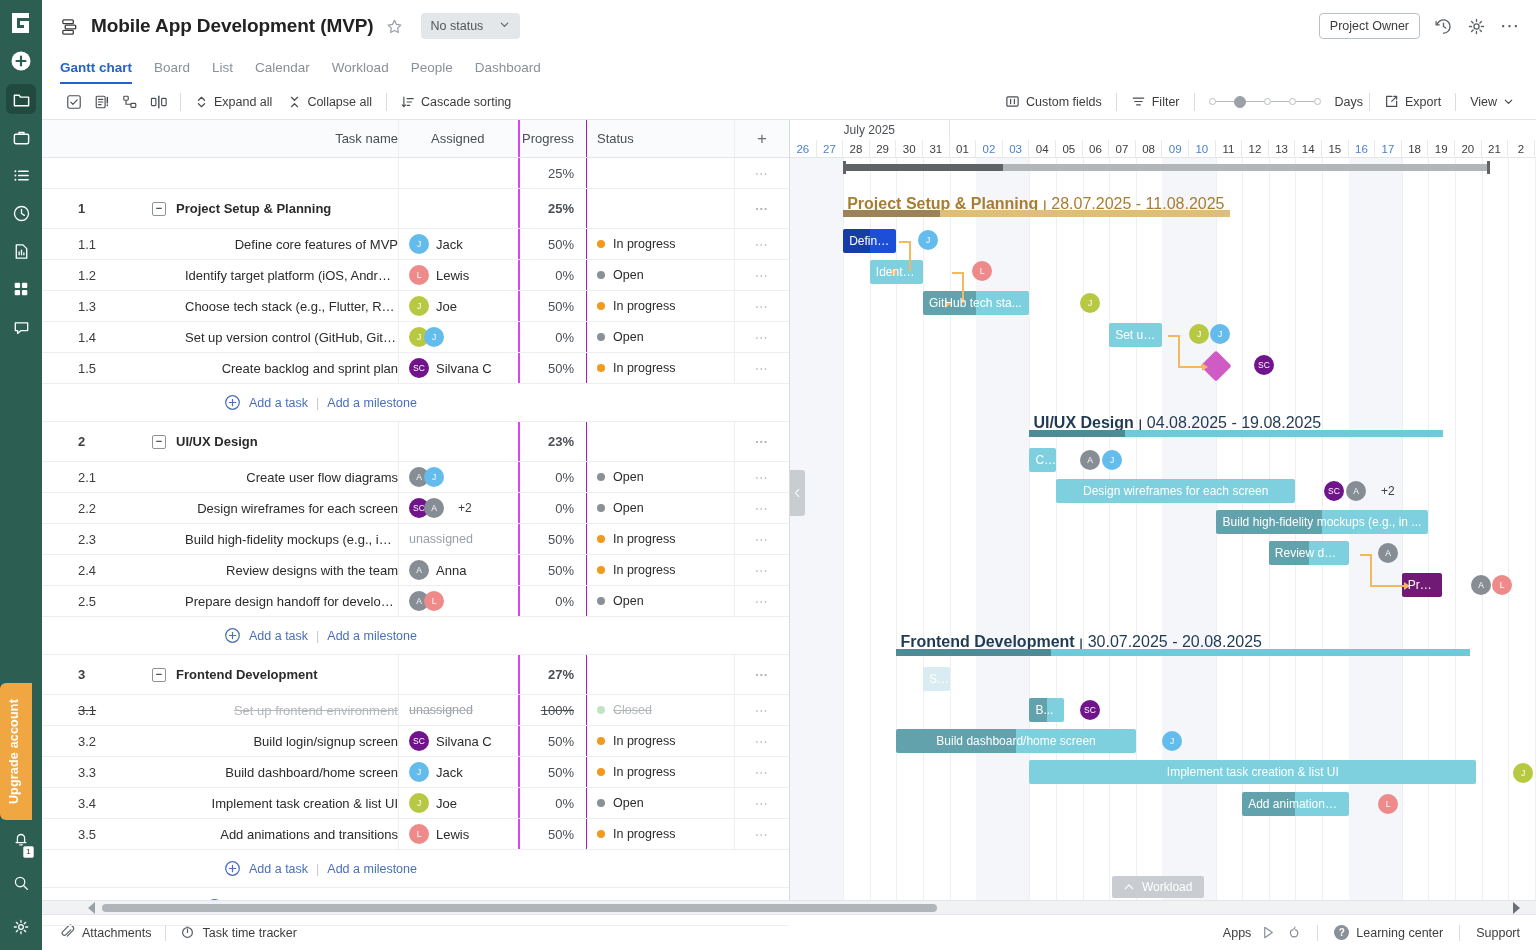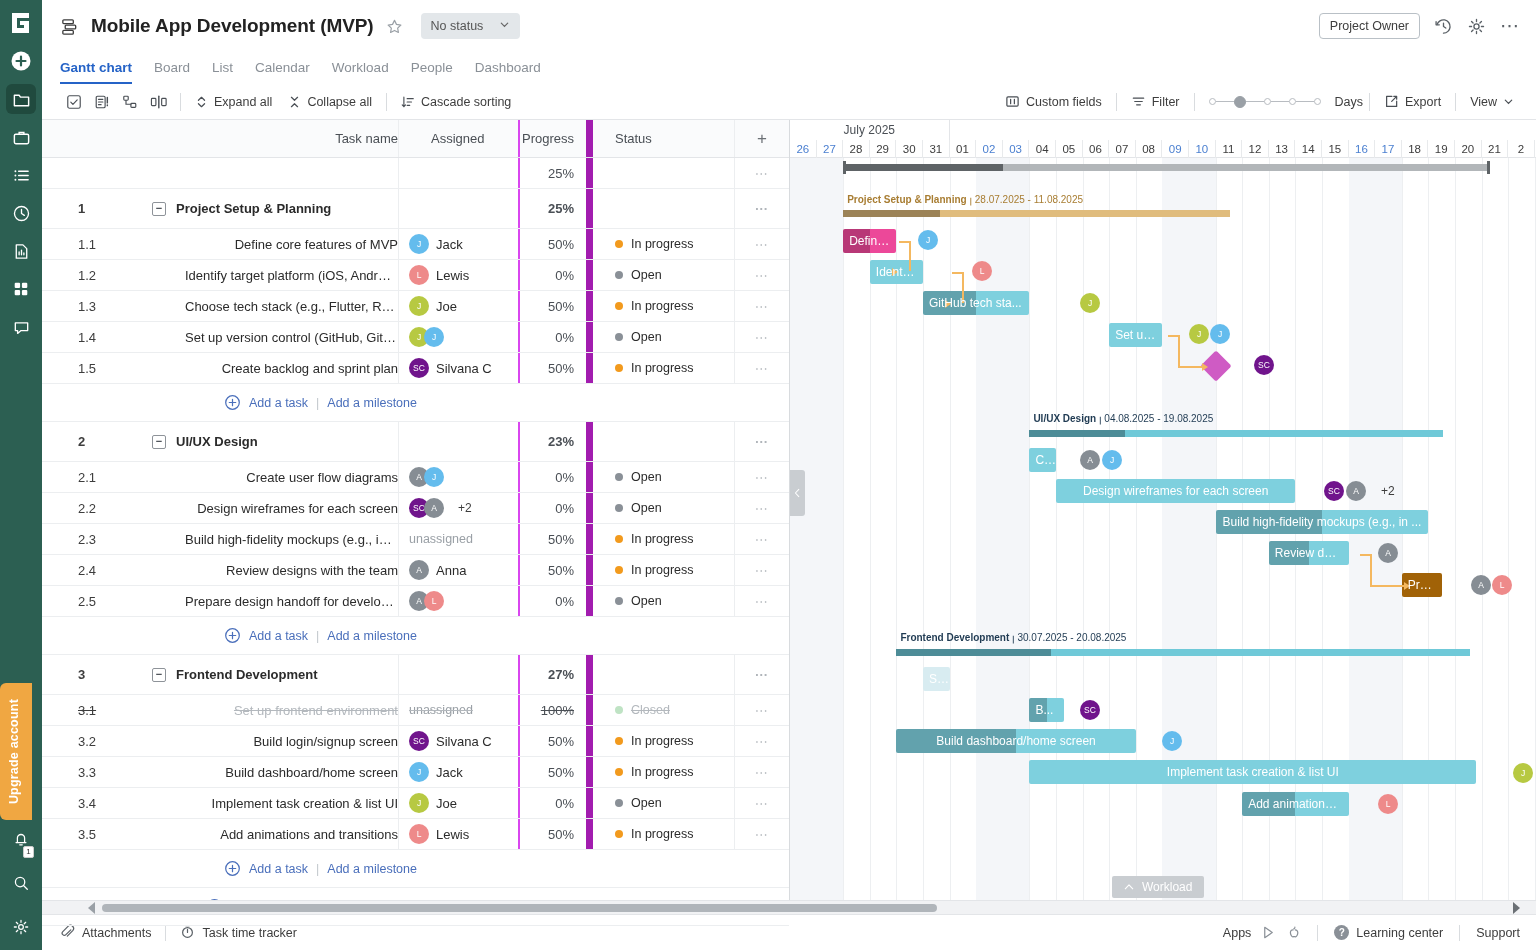--- a/index.html
+++ b/index.html
@@ -107,21 +107,21 @@
 
   .c-id { width: 86px; flex:0 0 86px; text-align: left; padding-left: 36px; color: #3d3d3d; }
   .c-name { flex: 1 1 auto; padding-left: 0; overflow: hidden; white-space: nowrap; text-overflow: ellipsis; text-align: right; }
   .c-name.sub { padding-left: 57px; }
   .c-name.grp { padding-left: 24px; }
   .c-assign { width: 120px; flex:0 0 120px; display: flex; align-items: center; gap: 7px;
      border-left: 1px solid #eceef0; height: 100%; padding-left: 10px; }
   .c-prog { width: 68px; flex:0 0 68px; text-align: left; padding-right: 12px;
      border-left: 2px solid #d946ef; height:100%; display:flex; align-items:center; justify-content:flex-end; color:#4a4f55;}
   .c-status { width: 148px; flex:0 0 148px; display: flex; align-items: center; gap: 8px;
-     border-left: 7px solid #a21caf; height:100%; padding-left: 22px; }
+     border-left: 1px solid #a21caf; height:100%; padding-left: 10px; }
   .c-more { width: 55px; flex:0 0 55px; display:flex; align-items:center; justify-content:center;
      border-left: 1px solid #eceef0; height:100%; color:#b0b5ba; letter-spacing:1.5px; cursor:pointer; }
   .hd { color:#4a4f55; }
 
   .collapser { width:14px; height:14px; border:1px solid #8e9399; border-radius:2px;
      display:inline-flex; align-items:center; justify-content:center; margin-right:10px; cursor:pointer;
      font-size:11px; line-height:1; color:#4a4f55; vertical-align:middle; }
   .grp-wrap { display:flex; align-items:center; }
 
   .av { width: 20px; height: 20px; border-radius: 50%; color: #fff; font-size: 8.5px;
@@ -154,21 +154,21 @@
   }
   .day.we { color: #4a7fd0; }
   .canvas { position: absolute; top: 38px; left: 0; right: 0; bottom: 0; overflow: hidden; }
   .colline { position: absolute; top: 0; bottom: 0; width: 1px; background: #edeff1; }
   .weband { position: absolute; top: 0; bottom: 0; background: #f4f6f9; }
   .gbar { position: absolute; height: 24px; border-radius: 2px; font-size: 12px;
      color: #fff; display: flex; align-items: center; overflow: hidden; white-space: nowrap; }
   .gbar .fill { position:absolute; left:0; top:0; bottom:0; background: rgba(0,0,0,0.22); }
   .gbar .lbl { position: relative; z-index: 2; padding: 0 6px; overflow:hidden; text-overflow:ellipsis; }
   .gbar .lbl.ctr { width: 100%; text-align: center; }
-  .summary-lbl { position: absolute; font-size: 10px; font-weight: bold; white-space: nowrap; }
+  .summary-lbl { position: absolute; font-size: 16px; font-weight: bold; white-space: nowrap; }
   .summary-lbl .dates { font-weight: normal; }
   .summary-bar { position: absolute; height: 7px; }
   .summary-bar .fill { position:absolute; left:0; top:0; bottom:0; background: rgba(0,0,0,0.30); }
   .milestone { position: absolute; width: 22px; height: 22px; background: #cf5bc4;
      transform: rotate(45deg); border-radius: 2px; }
   .g-av { position: absolute; width: 20px; height: 20px; border-radius: 50%;
      color:#fff; font-size:8.5px; display:flex; align-items:center; justify-content:center; }
   .g-more { position:absolute; font-size:12px; color:#3d3d3d; }
   .arrow { position: absolute; }
   .arrow i { position: absolute; background: #f4b860; }
@@ -888,21 +888,21 @@
               <div class="fill" style="width:25%"></div>
             </div>
             <div class="summary-lbl" style="left:243.4px;top:253px;color:#1f3a52;">UI/UX Design <span class="dates">ꞁ 04.08.2025 - 19.08.2025</span></div>
             <div class="summary-bar" style="left:239.4px;top:272px;width:413.63px;background:#6fc9d8;">
               <div class="fill" style="width:23%"></div>
             </div>
             <div class="summary-lbl" style="left:110.4px;top:472px;color:#1f3a52;">Frontend Development <span class="dates">ꞁ 30.07.2025 - 20.08.2025</span></div>
             <div class="summary-bar" style="left:106.4px;top:491px;width:573.23px;background:#6fc9d8;">
               <div class="fill" style="width:27%"></div>
             </div>
-            <div class="gbar" style="left:53.2px;top:71px;width:53.2px;background:#ec4899;">
+            <div class="gbar" style="left:53.2px;top:71px;width:53.2px;background:#1d4ed8;">
               <div class="fill" style="width:50%"></div>
               <span class="lbl">Define ...</span>
             </div>
             <div class="gbar" style="left:79.80000000000001px;top:102px;width:53.2px;background:#7ed0de;">
               <span class="lbl">Identify...</span>
             </div>
             <div class="gbar" style="left:133px;top:133px;width:106.4px;background:#7ed0de;">
               <div class="fill" style="width:50%"></div>
               <span class="lbl">GitHub tech sta...</span>
             </div>
@@ -917,21 +917,21 @@
               <span class="lbl ctr">Design wireframes for each screen</span>
             </div>
             <div class="gbar" style="left:425.6px;top:352px;width:212.8px;background:#7ed0de;">
               <div class="fill" style="width:50%"></div>
               <span class="lbl ctr">Build high-fidelity mockups (e.g., in ...</span>
             </div>
             <div class="gbar" style="left:478.8px;top:383px;width:79.80000000000001px;background:#7ed0de;">
               <div class="fill" style="width:50%"></div>
               <span class="lbl">Review des...</span>
             </div>
-            <div class="gbar" style="left:611.8000000000001px;top:415px;width:39.900000000000006px;background:#a16207;">
+            <div class="gbar" style="left:611.8000000000001px;top:415px;width:39.900000000000006px;background:#701a75;">
               <span class="lbl">Pre...</span>
             </div>
             <div class="gbar" style="left:133px;top:509px;width:26.6px;background:#d8ecf1;">
               <span class="lbl">S...</span>
             </div>
             <div class="gbar" style="left:239.4px;top:540px;width:34.580000000000005px;background:#7ed0de;">
               <div class="fill" style="width:50%"></div>
               <span class="lbl">B...</span>
             </div>
             <div class="gbar" style="left:106.4px;top:571px;width:239.4px;background:#7ed0de;">

